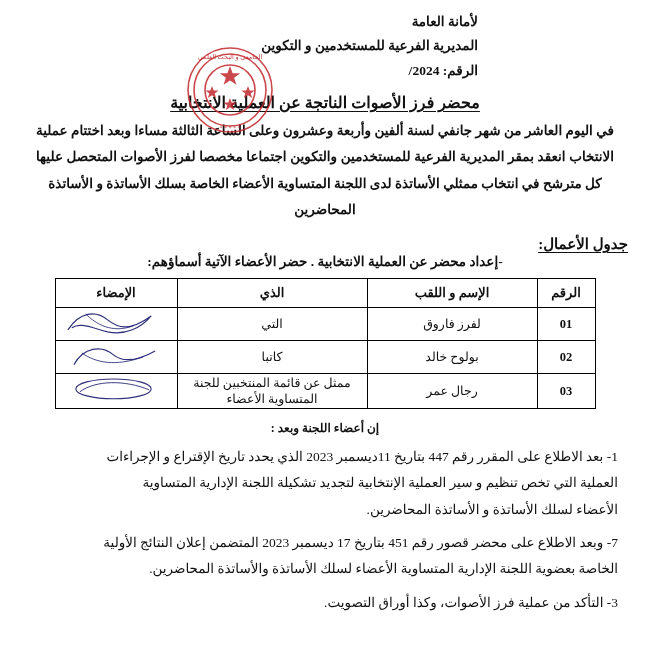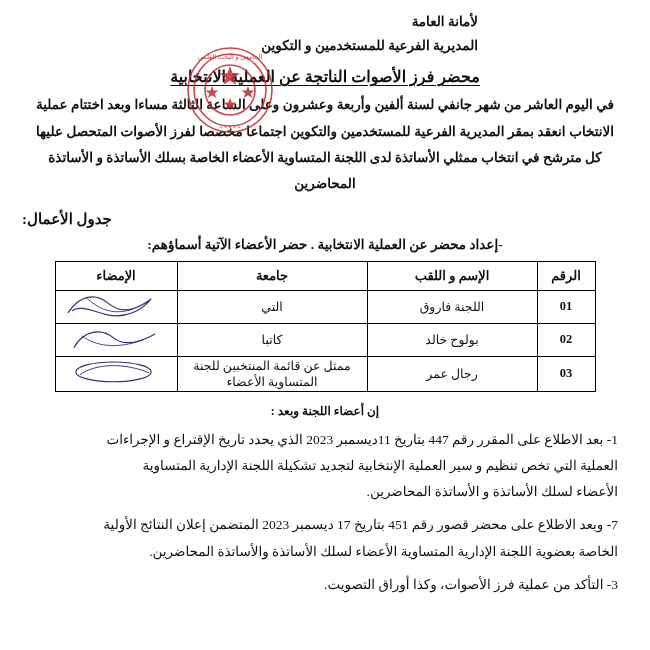--- a/index.html
+++ b/index.html
@@ -72,24 +72,24 @@
   }
   .intro .tail {
     display: block;
     text-align: center;
   }
 
   
   .section-title {
     font-size: 15px;
     font-weight: 700;
+    text-decoration: underline;
     text-underline-offset: 3px;
-    text-align: left;
+    text-align: right;
     margin-top: 12px;
-    margin-bottom: 8px;
   }
   .agenda-line {
     font-size: 13.5px;
     font-weight: 600;
     text-align: center;
     margin-bottom: 8px;
   }
 
   
   .tbl-wrap {
@@ -154,20 +154,24 @@
   .clause.short { text-align: right; }
 </style>
 </head>
 <body>
 
 <div class="page">
 
   <div class="header-block">
     <div class="header-line">لأمانة العامة</div>
     <div class="header-line">المديرية الفرعية للمستخدمين و التكوين</div>
+    <div class="header-line num">
+      <span>الرقم:</span>
+      <span>2024/</span>
+    </div>
   </div>
 
   <div class="stamp">
     <svg width="96" height="96" viewBox="0 0 96 96" xmlns="http://www.w3.org/2000/svg">
       <g fill="none" stroke="#c1282d" stroke-width="1.6" opacity="0.85">
         <circle cx="48" cy="48" r="42"></circle>
         <circle cx="48" cy="48" r="36"></circle>
         <circle cx="48" cy="48" r="25"></circle>
       </g>
       <g fill="#c1282d" opacity="0.85">
@@ -197,28 +201,28 @@
       <colgroup>
         <col class="c-num">
           <col class="c-name">
           <col class="c-role">
           <col class="c-sign">
       </colgroup>
       <thead>
         <tr>
           <th>الرقم</th>
           <th>الإسم و اللقب</th>
-          <th>جامعة</th>
+          <th>الذي</th>
           <th>الإمضاء</th>
         </tr>
       </thead>
       <tbody>
         <tr>
           <td class="num">01</td>
-          <td>اللجنة فاروق</td>
+          <td>لفرز فاروق</td>
           <td>التي</td>
           <td class="sign">
             <svg class="sig" viewBox="0 0 122 30" xmlns="http://www.w3.org/2000/svg">
               <path d="M12 22 C24 4, 40 2, 52 12 C62 20, 74 24, 96 8 C86 20, 70 28, 52 24 C36 20, 24 14, 16 20" fill="none" stroke="#1a1a6e" stroke-width="1.2" opacity="0.9"></path>
               <path d="M30 6 C40 16, 56 26, 78 18" fill="none" stroke="#1a1a6e" stroke-width="1" opacity="0.8"></path>
             </svg>
           </td>
         </tr>
         <tr>
           <td class="num">02</td>

